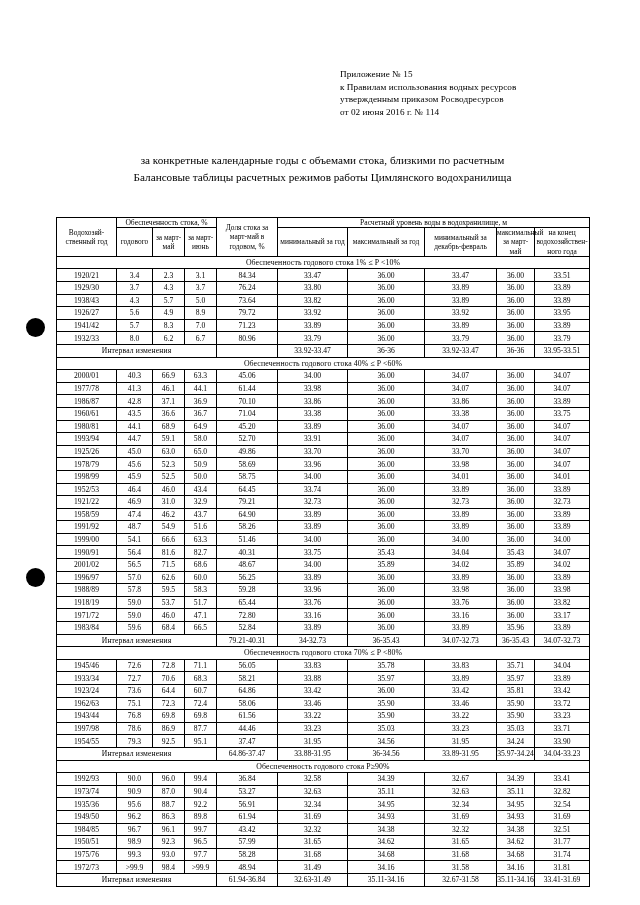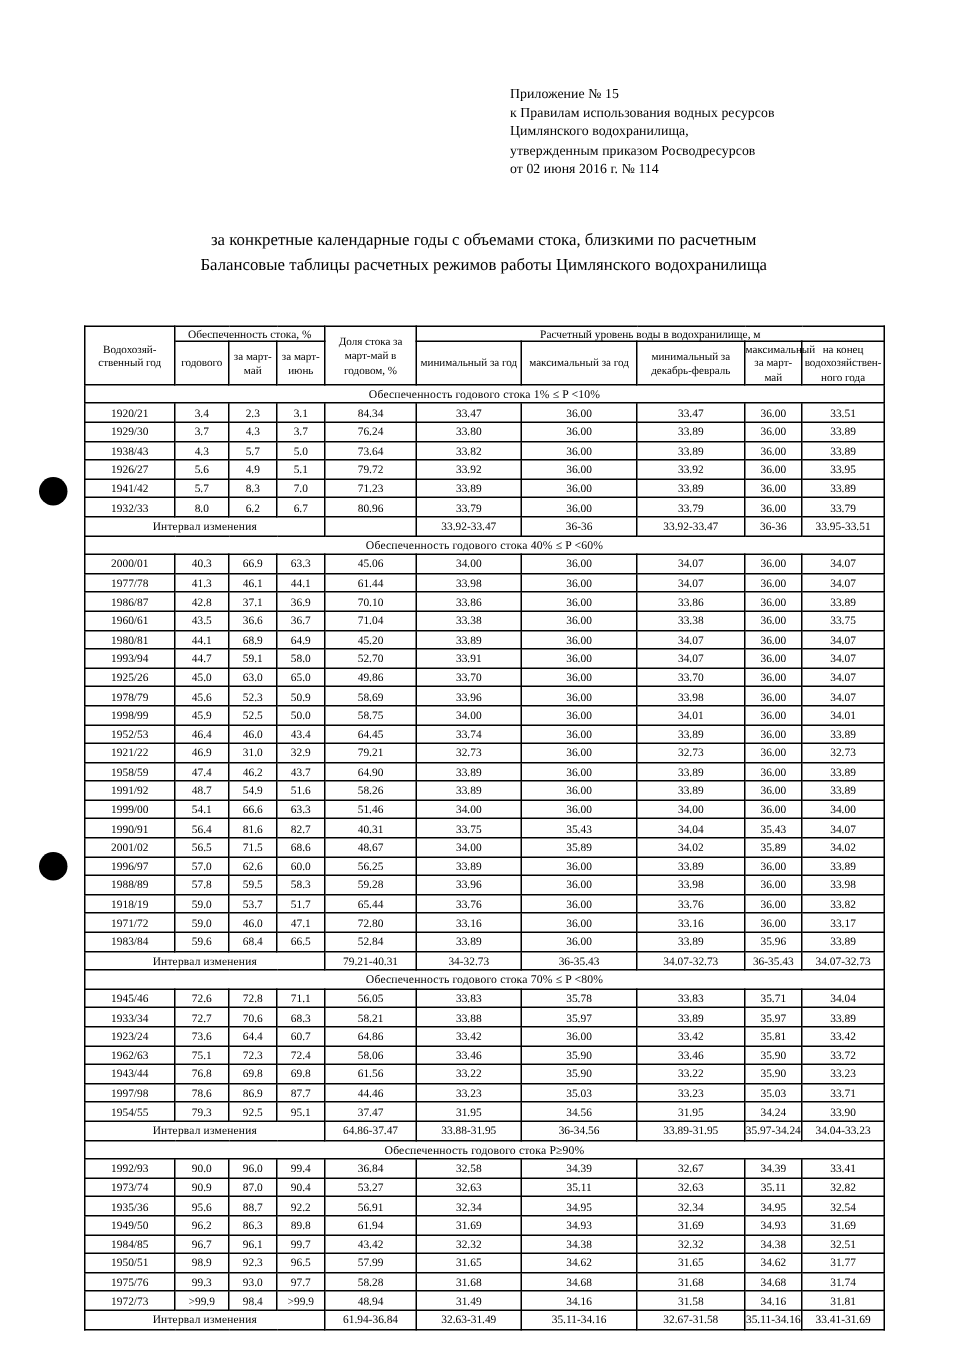--- a/index.html
+++ b/index.html
@@ -29,21 +29,21 @@
     border-radius: 50%;
     background: #000;
   }
   .punch.p1 { left: 26px; top: 318px; }
   .punch.p2 { left: 26px; top: 568px; }
 
   
   .doc-header {
     position: absolute;
     left: 340px;
-    top: 56px;
+    top: 68px;
     width: 290px;
     font-size: 9.2px;
     line-height: 12.6px;
     letter-spacing: 0.05px;
   }
   .doc-header div { white-space: nowrap; }
 
   
   .doc-title {
     position: absolute;
@@ -103,21 +103,20 @@
 <body>
 
 <div class="page">
 
   <div class="punch p1"></div>
   <div class="punch p2"></div>
 
   <div class="doc-header">
     <div>Приложение № 15</div>
     <div>к Правилам использования водных ресурсов</div>
-    <div>Цимлянского водохранилища,</div>
     <div>утвержденным приказом Росводресурсов</div>
     <div>от 02 июня 2016 г.  № 114</div>
   </div>
 
   <div class="doc-title">
     <div>за конкретные календарные годы с объемами стока, близкими по расчетным</div>
     <div>Балансовые таблицы расчетных режимов работы Цимлянского водохранилища</div>
   </div>
 
   <div class="tbl-wrap">
@@ -189,21 +188,21 @@
             <td>33.82</td>
             <td>36.00</td>
             <td>33.89</td>
             <td>36.00</td>
             <td>33.89</td>
           </tr>
           <tr>
             <td class="yr">1926/27</td>
             <td>5.6</td>
             <td>4.9</td>
-            <td>5.1</td>
+            <td>8.9</td>
             <td>79.72</td>
             <td>33.92</td>
             <td>36.00</td>
             <td>33.92</td>
             <td>36.00</td>
             <td>33.95</td>
           </tr>
           <tr>
             <td class="yr">1941/42</td>
             <td>5.7</td>

